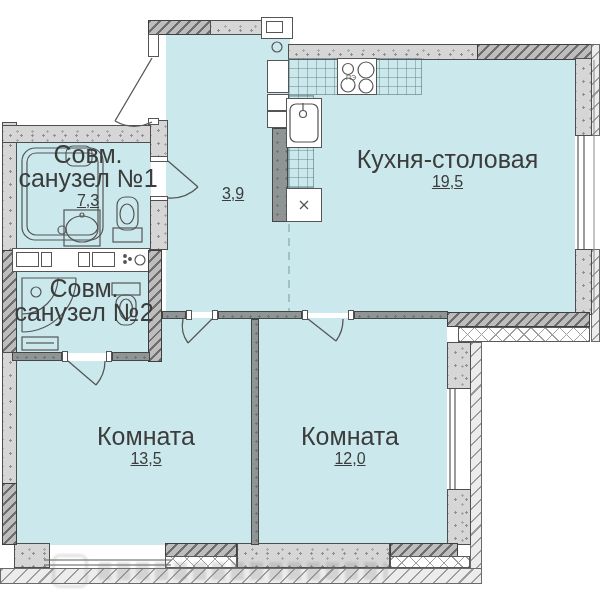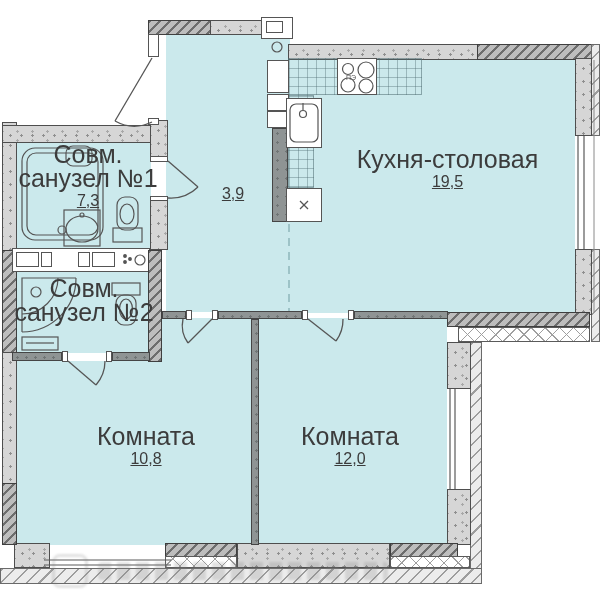--- a/index.html
+++ b/index.html
@@ -268,21 +268,21 @@
     <div class="ar">19,5</div>
   </div>
 
   <div class="lbl" style="left:6px;top:276px;width:156px;">
     <div class="nm">Совм.</div>
     <div class="nm">санузел №2</div>
   </div>
 
   <div class="lbl" style="left:66px;top:424px;width:160px;">
     <div class="nm">Комната</div>
-    <div class="ar">10,8</div>
+    <div class="ar">13,5</div>
   </div>
 
   <div class="lbl" style="left:270px;top:424px;width:160px;">
     <div class="nm">Комната</div>
     <div class="ar">12,0</div>
   </div>
 
   <div class="wm">
     <div class="logo"></div>
     <div class="bar"></div>

